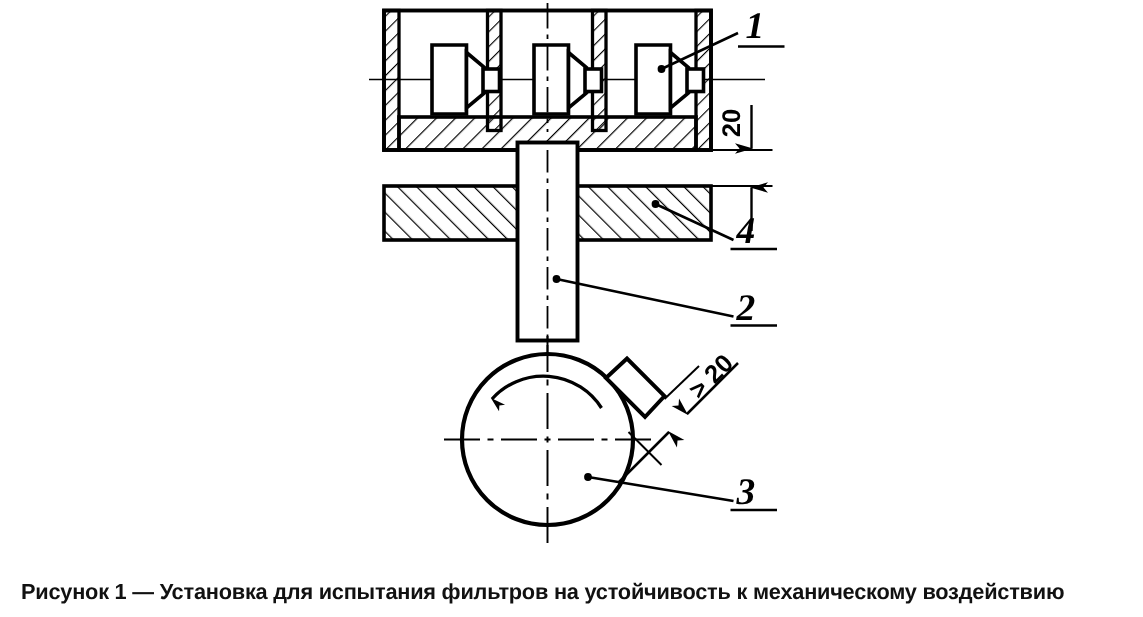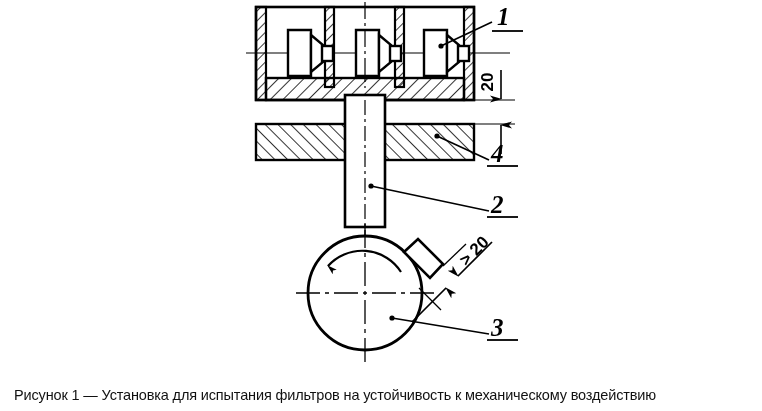--- a/index.html
+++ b/index.html
@@ -3,21 +3,21 @@
 <meta charset="utf-8">
 <style>
   html,body{margin:0;padding:0;background:#ffffff;}
   body{width:762px;height:411px;overflow:hidden;
        font-family:"Liberation Sans",sans-serif;color:#000;}
   #root{position:relative;width:762px;height:411px;background:#fff;}
   #figure{position:absolute;left:0;top:0;width:762px;height:378px;}
   #caption{position:absolute;left:0;top:378px;width:762px;height:33px;
            display:flex;align-items:center;}
   #caption .cap-text{font-size:14.5px;letter-spacing:-0.15px;
-           padding-left:14px;white-space:nowrap;color:#111;}
+           padding-left:14px;white-space:nowrap;color:#111;font-weight:bold;}
   svg{display:block;}
   .lbl{font-family:"Liberation Serif",serif;font-style:italic;font-weight:bold;
        font-size:25px;fill:#000;}
   .dim{font-family:"Liberation Sans",sans-serif;font-weight:bold;
        font-size:17px;fill:#000;}
 </style>
 </head>
 <body>
 
 <div id="root">

